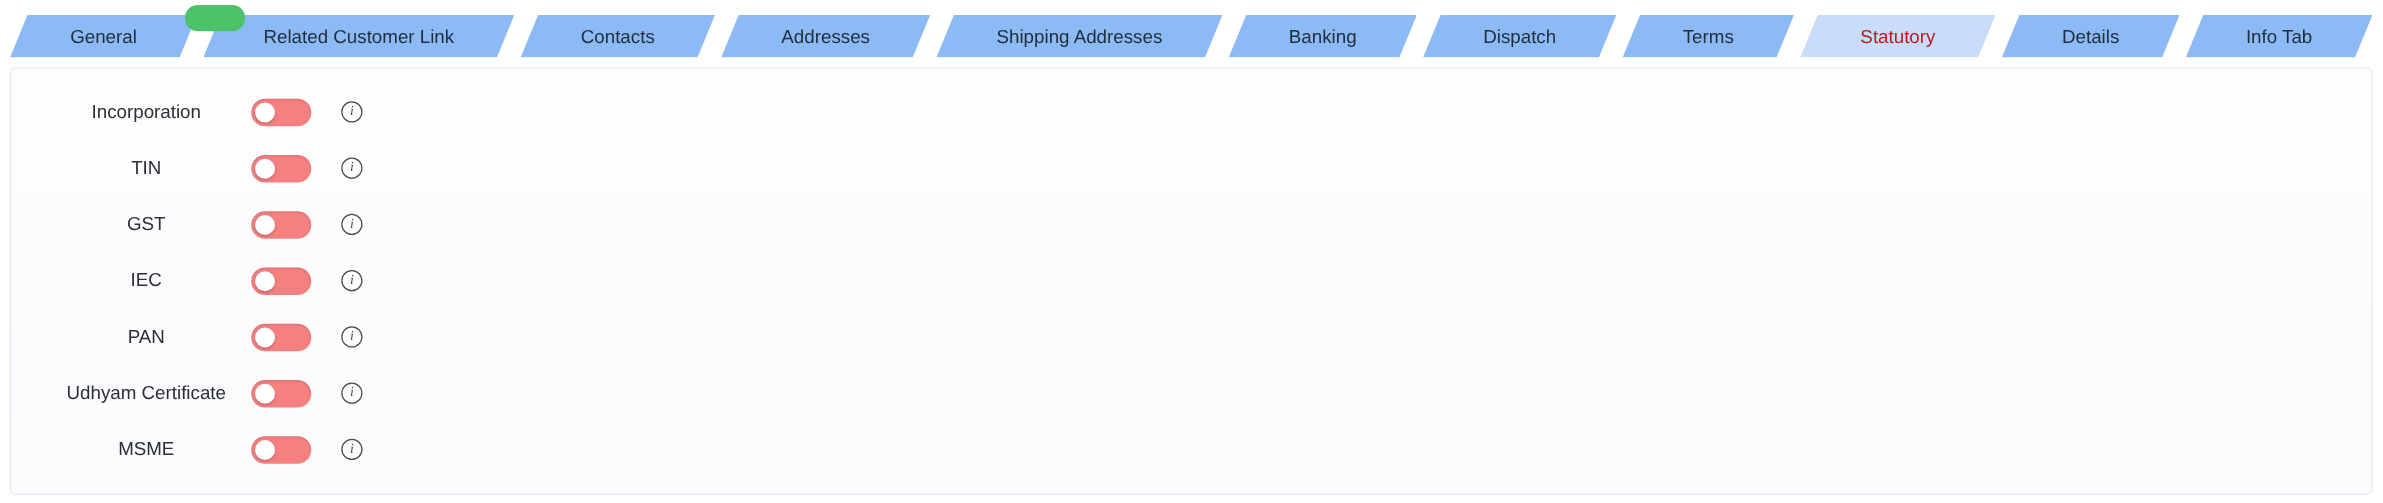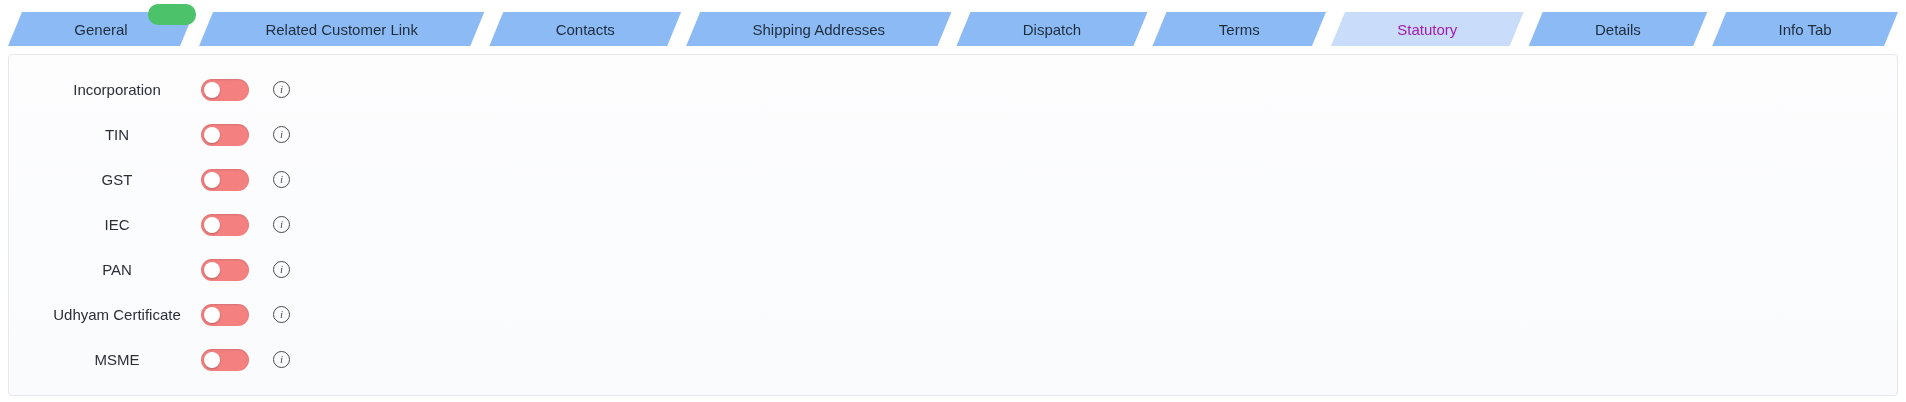--- a/index.html
+++ b/index.html
@@ -37,21 +37,21 @@
     align-items: center;
     justify-content: center;
     padding: 0 24px;
     white-space: nowrap;
     cursor: pointer;
     clip-path: polygon(14px 0, 100% 0, calc(100% - 14px) 100%, 0 100%);
     user-select: none;
   }
   .tab.active {
     background: #c9ddfb;
-    color: #a21caf;
+    color: #b91c1c;
   }
 
   
   .panel {
     margin: 8px 8px 0 8px;
     height: 342px;
     background: linear-gradient(180deg, #fdfdfe 0%, #fafbfd 100%);
     border: 1px solid #e4e7ed;
     border-radius: 4px;
     padding: 12px 0 0 0;
@@ -119,21 +119,27 @@
       <div class="tab">
         <span>General</span>
       </div>
       <div class="tab">
         <span>Related Customer Link</span>
       </div>
       <div class="tab">
         <span>Contacts</span>
       </div>
       <div class="tab">
+        <span>Addresses</span>
+      </div>
+      <div class="tab">
         <span>Shipping Addresses</span>
+      </div>
+      <div class="tab">
+        <span>Banking</span>
       </div>
       <div class="tab">
         <span>Dispatch</span>
       </div>
       <div class="tab">
         <span>Terms</span>
       </div>
       <div class="tab active">
         <span>Statutory</span>
       </div>

